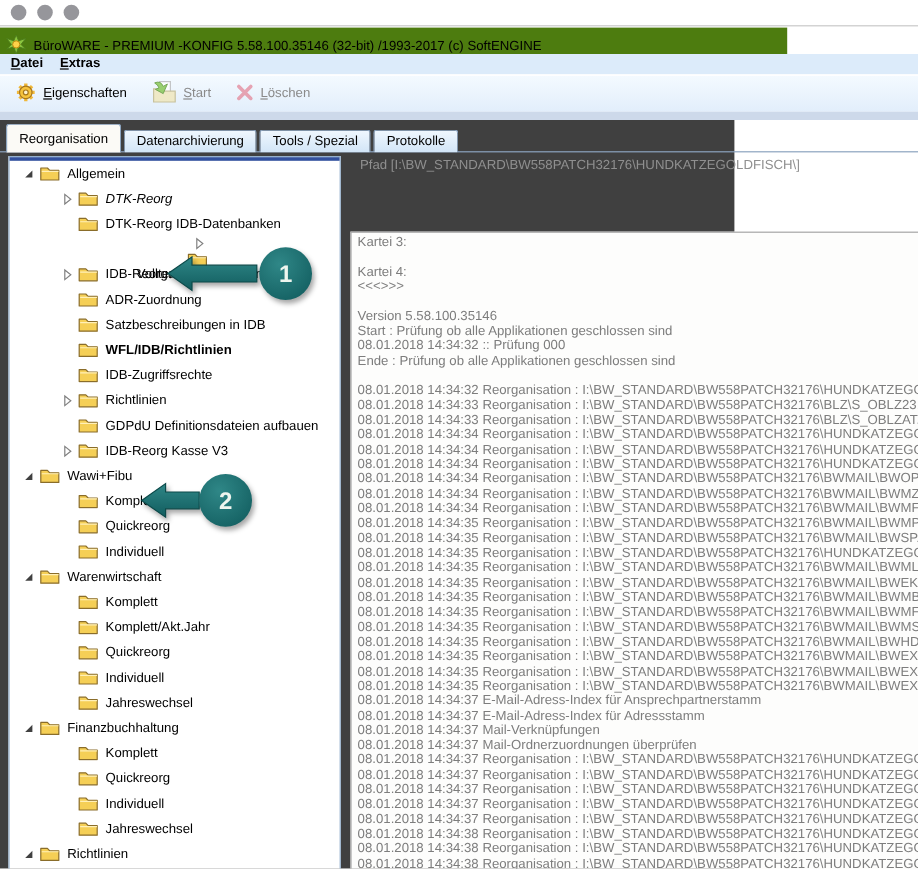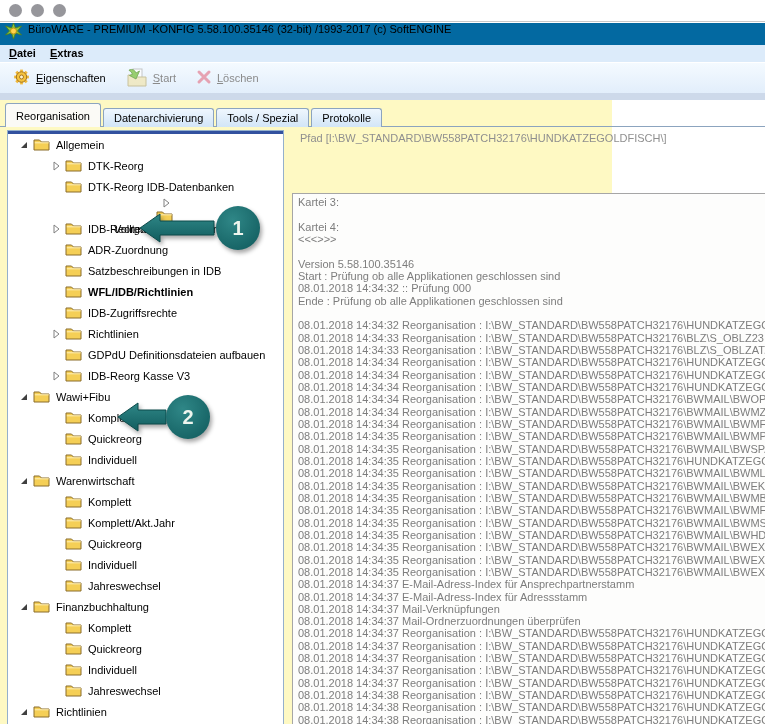--- a/index.html
+++ b/index.html
@@ -5,43 +5,43 @@
   html,body{margin:0;padding:0;background:#fff;}
   #page{position:relative;width:765px;height:724px;overflow:hidden;background:#fff;
         font-family:"Liberation Sans",sans-serif;font-size:11px;color:#000;}
 
   
   .frame-top{position:absolute;left:0;top:0;width:765px;height:22px;background:#fff;
              border-bottom:1px solid #c9c9c9;display:flex;align-items:center;gap:9px;padding-left:9px;box-sizing:border-box;}
   .dot{width:13px;height:13px;border-radius:50%;background:#96969b;}
 
   
-  .titlebar{position:absolute;left:0;top:23px;width:765px;height:22px;background:#0369a1;
-            display:flex;align-items:flex-start;padding-left:5px;box-sizing:border-box;}
+  .titlebar{position:absolute;left:0;top:23px;width:656px;height:22px;background:#4d7c0f;
+            display:flex;align-items:flex-end;padding-left:5px;box-sizing:border-box;}
   .title-icon{width:17px;height:16px;margin-right:6px;display:inline-flex;}
   .title-text{color:#000;}
 
   
   .menubar{position:absolute;left:0;top:45px;width:765px;height:17px;background:#dcebfa;
            display:flex;align-items:center;padding-left:4px;box-sizing:border-box;font-weight:bold;}
   .menu-item{padding:1px 9px 2px 5px;cursor:default;}
   .menu-item u{text-decoration:underline;}
 
   
   .toolbar{position:absolute;left:0;top:62px;width:765px;height:31px;
            background:linear-gradient(#f4faff,#e2eefb);border-top:1px solid #fff;
            display:flex;align-items:center;padding-left:9px;box-sizing:border-box;}
   .tool-btn{display:flex;align-items:center;gap:5px;margin-right:14px;padding:2px 3px;}
   .tool-btn .lbl{white-space:nowrap;}
   .tool-btn.disabled .lbl{color:#8a8a8a;}
   .tool-btn.disabled .ticon{opacity:.75;}
   .band{position:absolute;left:0;top:93px;width:765px;height:7px;background:#cdd9ea;}
 
   
-  .content{position:absolute;left:0;top:100px;width:612px;height:624px;background:#fef9c3;}
+  .content{position:absolute;left:0;top:100px;width:612px;height:624px;background:#404040;}
   .tabline{position:absolute;left:0;top:26px;width:765px;height:1px;background:#8ca4bf;z-index:1;}
   .tabs{position:absolute;left:5px;top:4px;height:23px;display:flex;align-items:flex-end;z-index:2;}
   .tab{height:19px;padding:0 10px;display:flex;align-items:center;
        background:linear-gradient(#eff7fe,#d2e5f7);border:1px solid #8ca4bf;border-bottom:none;
        border-radius:3px 3px 0 0;margin-right:2px;cursor:default;white-space:nowrap;box-sizing:border-box;}
   .tab.active{height:24px;background:#fbfaf6;z-index:3;}
 
   
   .treepanel{position:absolute;left:7px;top:30px;width:277px;height:600px;background:#fff;
              border:1px solid #94b0cc;box-sizing:border-box;z-index:2;}
@@ -141,21 +141,21 @@
               </svg>
             </span>
             <span class="ficon">
               <svg width="17" height="13" viewBox="0 0 17 13">
   <path d="M1 2 h5.5 l2 2 h7.5 v8 H1 Z" fill="#f5cf56" stroke="#8a6d2a" stroke-linejoin="round"></path>
   <path d="M1.8 4.8 h14" stroke="#fff0b8" stroke-width="1"></path>
               </svg>
             </span>
             <span class="tlabel">Allgemein</span>
           </div>
-          <div class="trow" style="padding-left: 42px;">
+          <div class="trow" style="padding-left: 42px; font-style: italic;">
             <span class="expander">
               <svg width="12" height="12" viewBox="0 0 12 12">
                 <polygon points="4,2 9,6 4,10" fill="#fff" stroke="#808080"></polygon>
               </svg>
             </span>
             <span class="ficon">
               <svg width="17" height="13" viewBox="0 0 17 13">
   <path d="M1 2 h5.5 l2 2 h7.5 v8 H1 Z" fill="#f5cf56" stroke="#8a6d2a" stroke-linejoin="round"></path>
   <path d="M1.8 4.8 h14" stroke="#fff0b8" stroke-width="1"></path>
               </svg>

